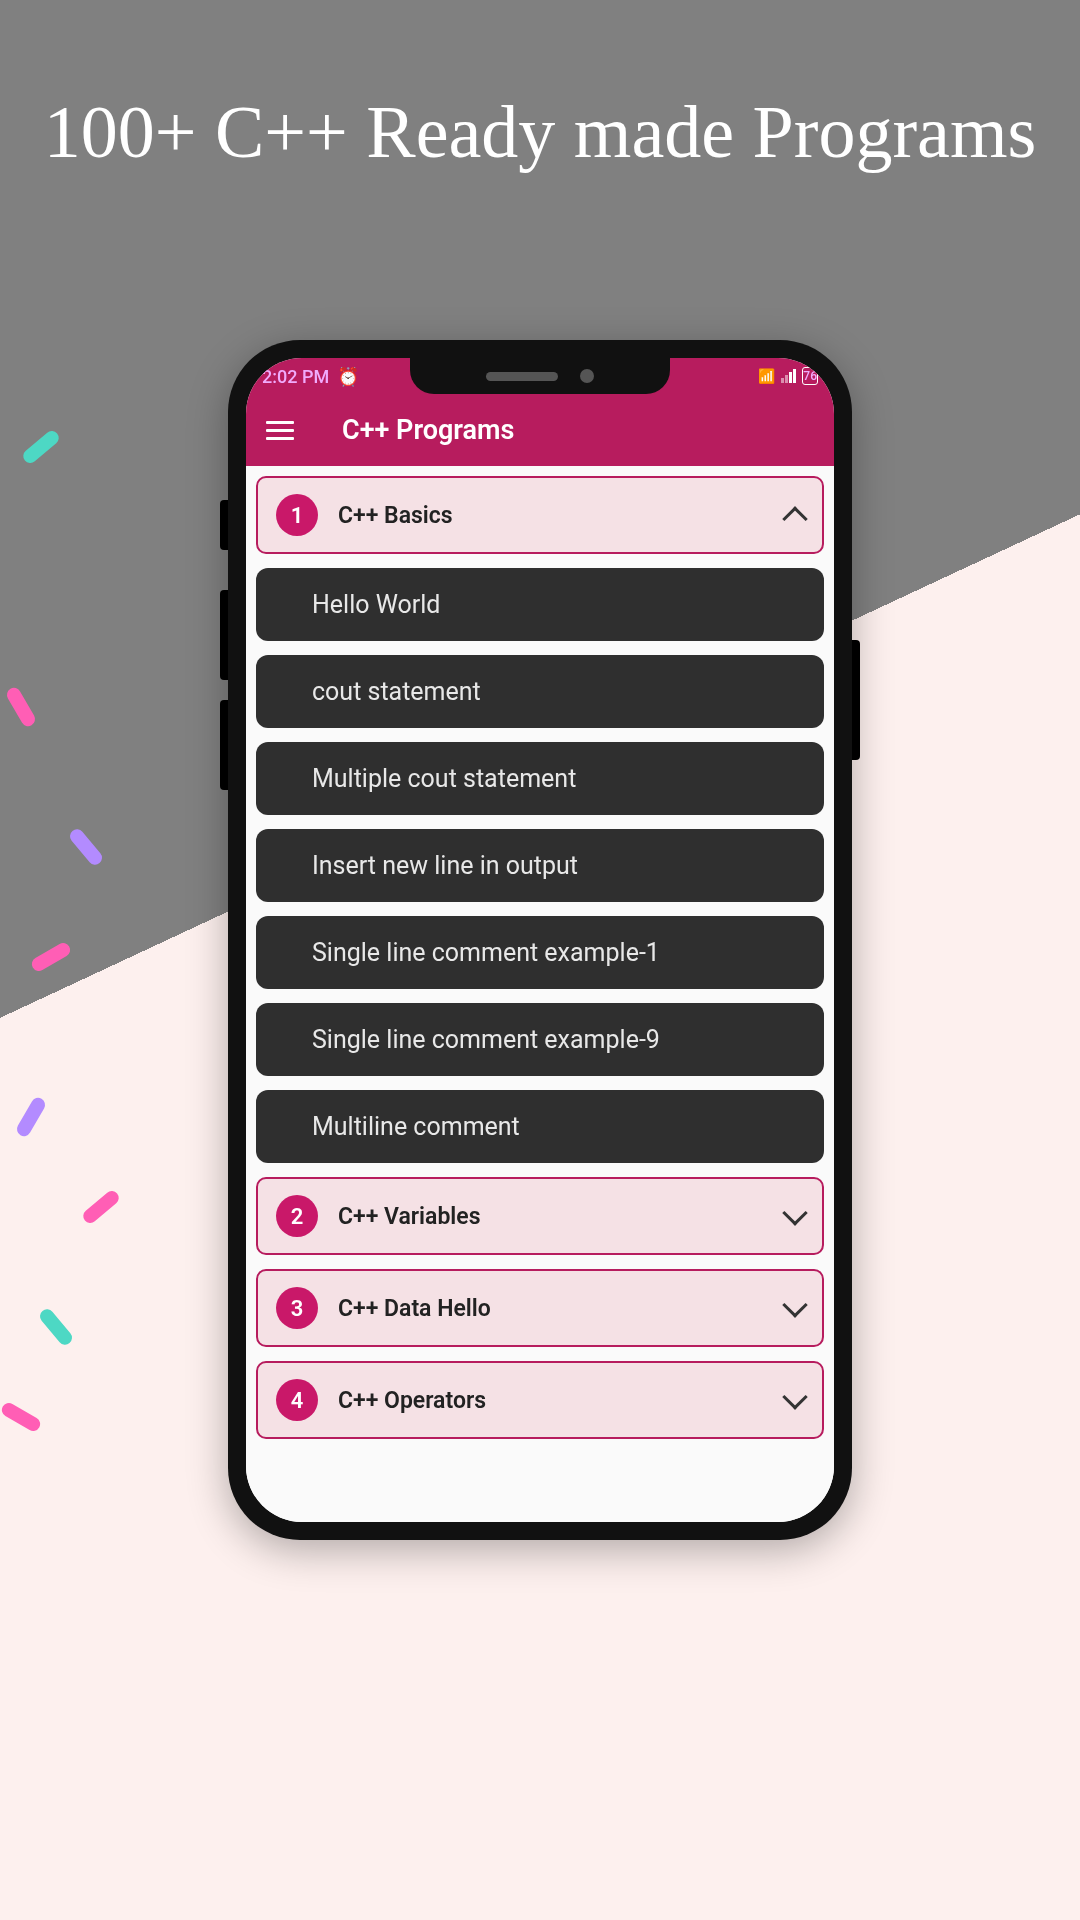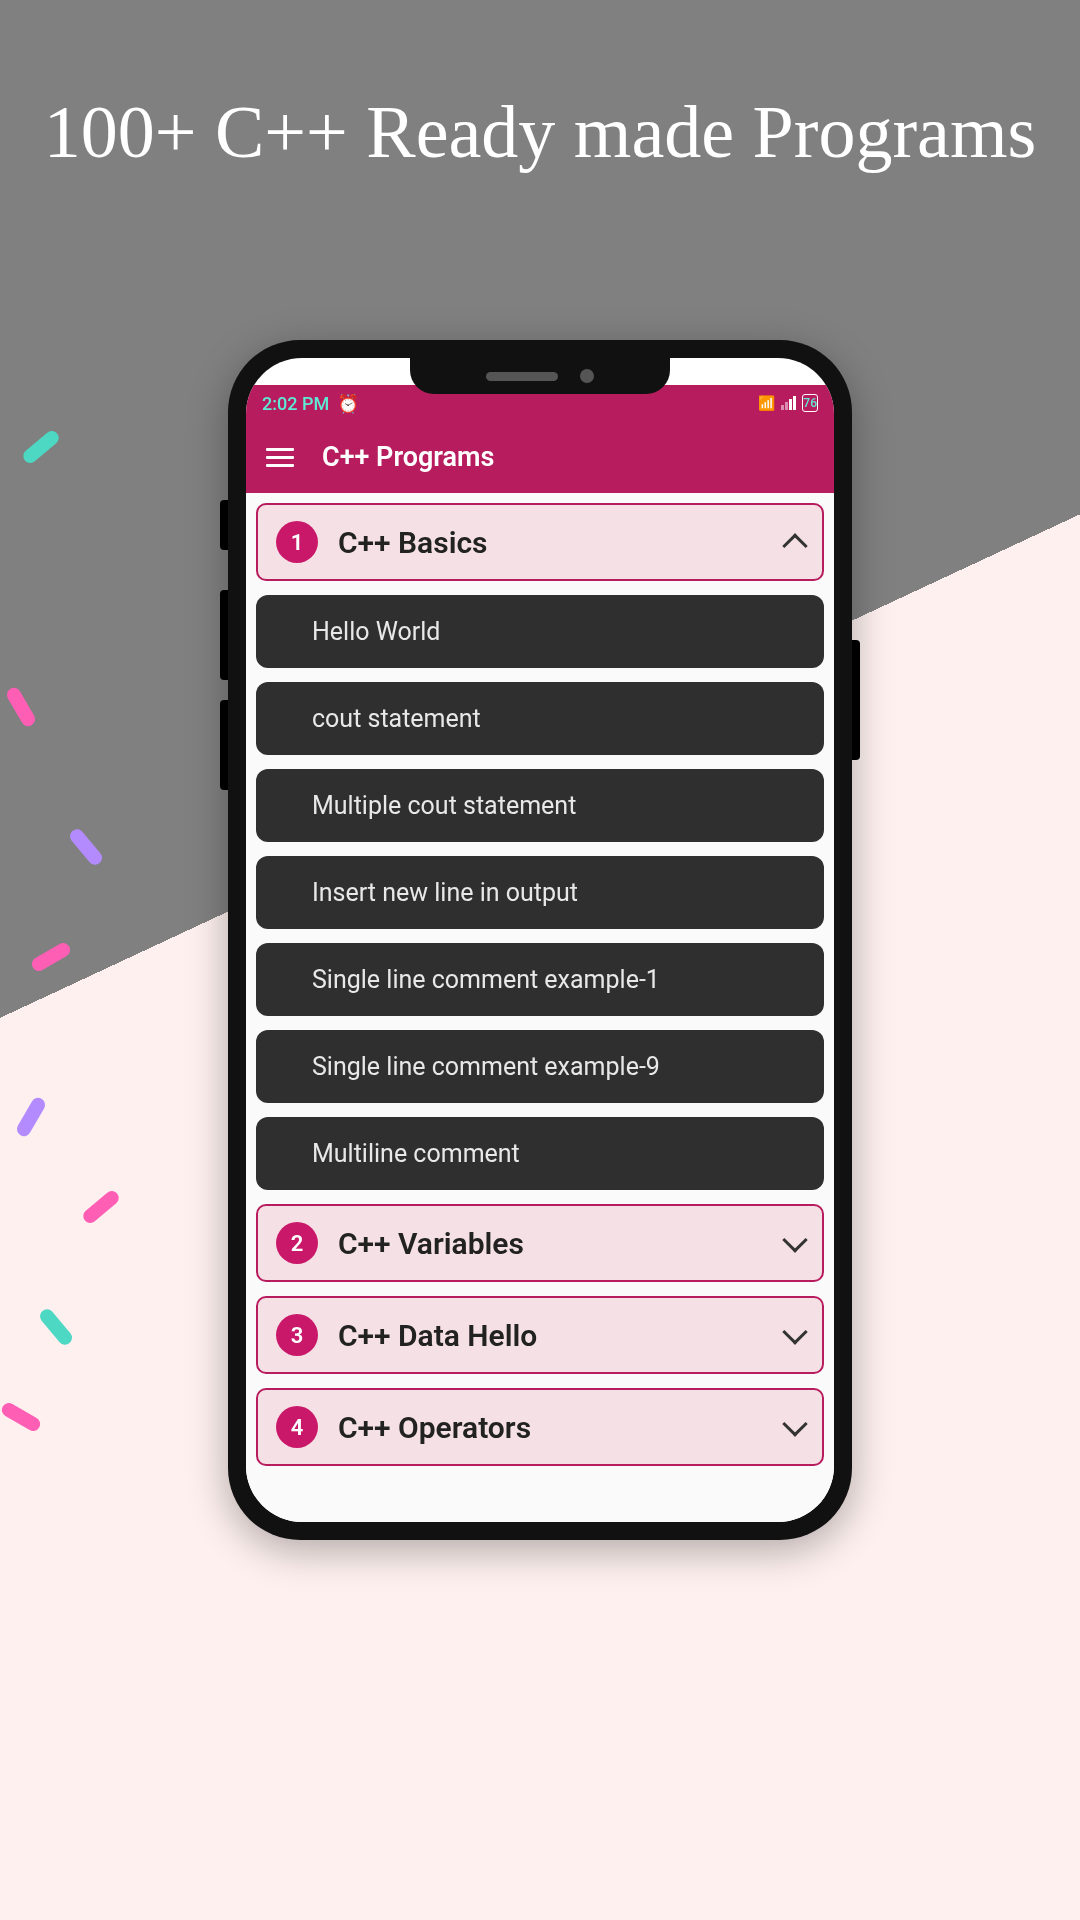--- a/index.html
+++ b/index.html
@@ -140,24 +140,23 @@
       background: #555;
       border-radius: 50%;
     }
     
     .status-bar {
       height: 36px;
       background: #b71c5e;
       display: flex;
       justify-content: space-between;
       padding: 0 16px;
-      color: #5eead4;
+      color: #f0abfc;
       font-size: 18px;
       font-weight: 500;
-      margin-top: 27px;
     }
     
     .status-left {
       display: flex;
       align-items: center;
       gap: 8px;
     }
     
     .status-right {
       display: flex;
@@ -196,20 +195,21 @@
       width: 28px;
       height: 3px;
       background: white;
       border-radius: 1px;
     }
     
     .app-title {
       color: white;
       font-size: 27px;
       font-weight: 600;
+      margin-left: 20px;
     }
     
     .content {
       padding: 10px 10px 0 10px;
       background: #fafafa;
       height: calc(100% - 108px);
       overflow: hidden;
     }
     
     .category {
@@ -231,21 +231,21 @@
       align-items: center;
       justify-content: center;
       color: white;
       font-size: 22px;
       font-weight: 600;
       margin-right: 20px;
     }
     
     .category-title {
       flex: 1;
-      font-size: 30px;
+      font-size: 23px;
       font-weight: 600;
       color: #222;
     }
     
     .chevron {
       width: 18px;
       height: 18px;
       border-right: 3px solid #333;
       border-bottom: 3px solid #333;
     }

